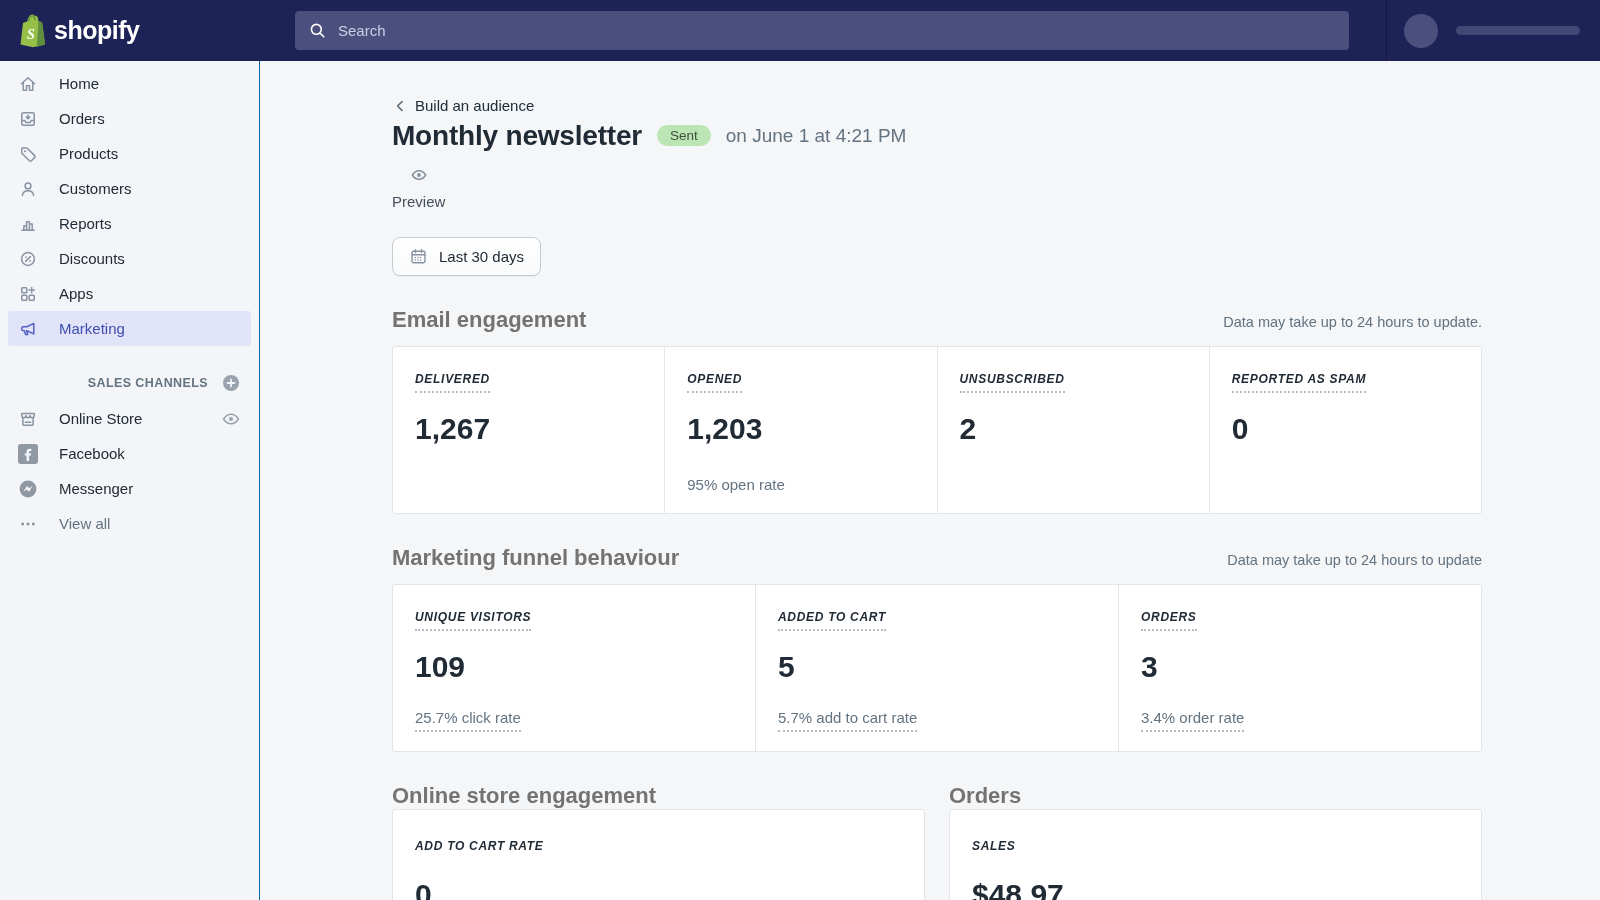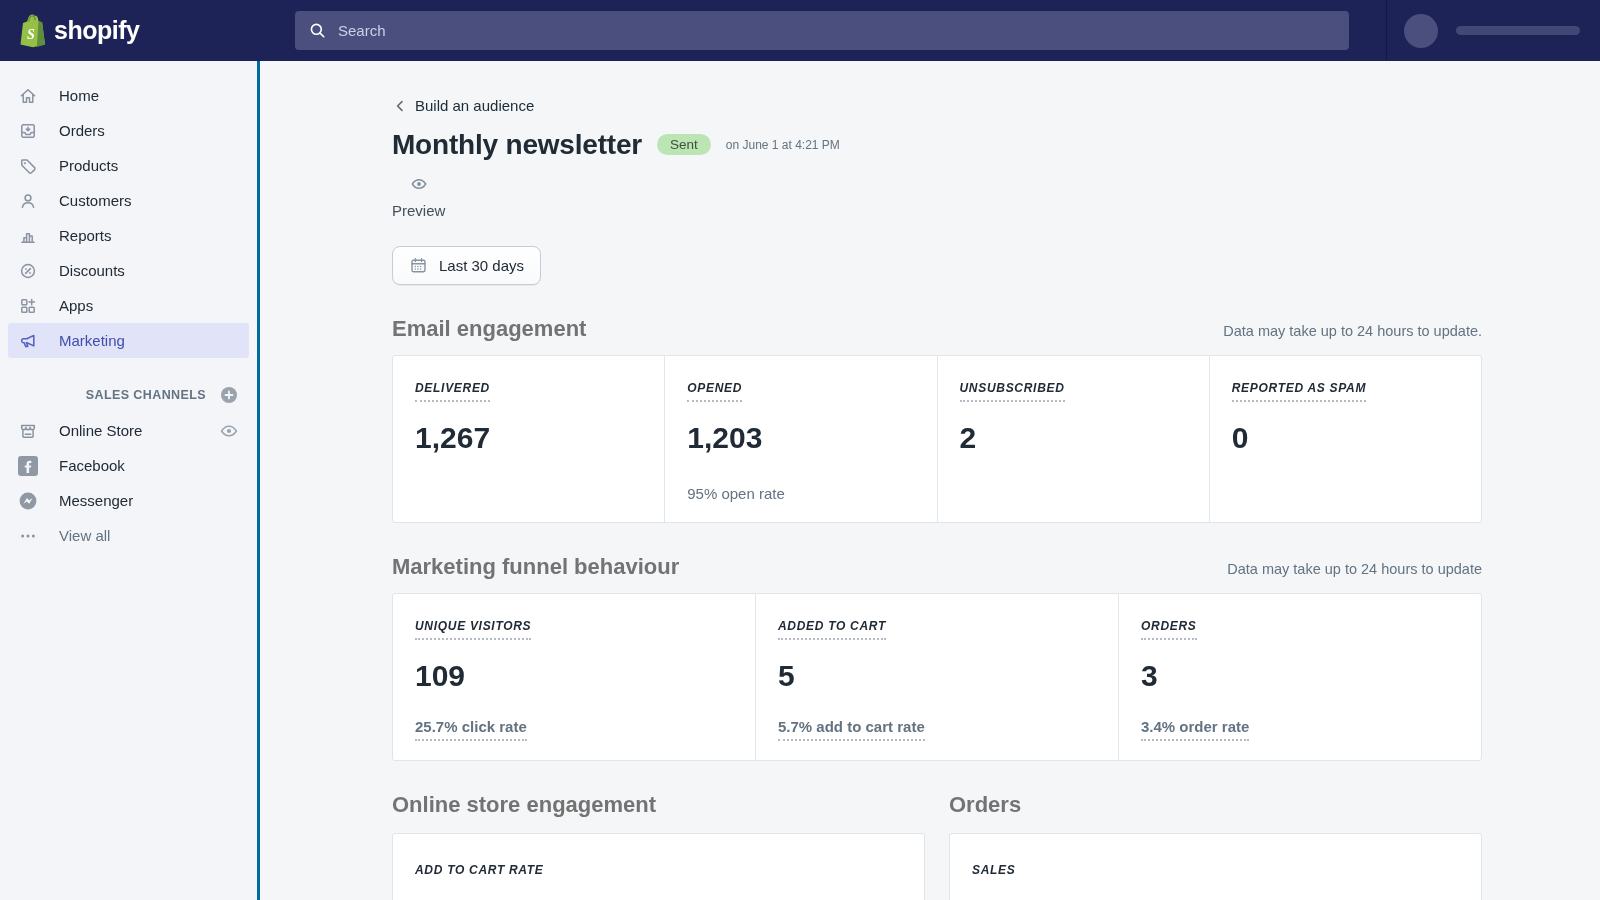--- a/index.html
+++ b/index.html
@@ -29,22 +29,22 @@
   .topbar-right {
     position: absolute; right: 0; top: 0; height: 61px; width: 214px;
     border-left: 1px solid #13183d; display: flex; align-items: center; padding-left: 17px;
   }
   .avatar { width: 34px; height: 34px; border-radius: 50%; background: #4a4f7d; }
   .name-bar { width: 124px; height: 9px; border-radius: 4.5px; background: #424875; margin-left: 18px; }
 
   
   .shell { display: flex; height: 839px; }
   .sidebar {
-    width: 260px; min-width: 260px; background: #f4f5f8; border-right: 3px solid #0369a1;
-    padding-top: 17px;
+    width: 260px; min-width: 260px; background: #f4f5f8; border-right: 1px solid #0369a1;
+    padding-top: 5px;
   }
   .main { flex: 1; padding: 0 118px 0 132px; }
 
   
   .nav-item {
     display: flex; align-items: center; height: 35px; margin: 0 8px; padding: 0 10px;
     border-radius: 3px; font-size: 15px; color: #212b36; cursor: pointer;
   }
   .nav-item .ic { width: 20px; height: 20px; margin-right: 21px; color: #8a93a2; display: flex; }
   .nav-item.active { background: #e1e3f8; color: #3f4eae; }
@@ -59,27 +59,27 @@
   .nav-item .trail { margin-left: auto; }
   .nav-item .brand-ic { color: #8f98a3; }
   .view-all { color: #637381; }
 
   
   .breadcrumb {
     margin-top: 36px; display: inline-flex; align-items: center; gap: 7px;
     font-size: 15px; color: #202e3a; cursor: pointer;
   }
   .breadcrumb .ic { width: 16px; height: 16px; color: #5f6c77; display: flex; }
-  .title-row { margin-top: 11px; display: flex; align-items: center; }
+  .title-row { margin-top: 2px; display: flex; align-items: center; }
   h1 { font-size: 28px; font-weight: 700; color: #212b36; letter-spacing: -0.2px; }
   .badge {
     margin-left: 15px; background: #bbe5b3; color: #414f3e; font-size: 13.5px;
     padding: 3px 13px; border-radius: 12px;
   }
-  .sent-time { margin-left: 15px; font-size: 12px; color: #637381; }
+  .sent-time { margin-left: 15px; font-size: 19px; color: #637381; }
   .preview-row {
     margin-top: 14px; display: inline-flex; align-items: center; gap: 9px;
     font-size: 15px; color: #454f5b; cursor: pointer; flex-direction: column;
   }
   .preview-row .ic { width: 18px; height: 18px; color: #828f9c; display: flex; }
   .date-btn {
     margin-top: 27px; display: inline-flex; align-items: center; gap: 11px;
     padding: 9px 16px; font-size: 15px; color: #212b36;
     background: linear-gradient(#ffffff, #f9fafb);
     border: 1px solid #c4ccd4; border-radius: 8px; cursor: pointer;
@@ -101,24 +101,24 @@
   .metric-cell { flex: 1; padding: 25px 24px 19px 22px; display: flex; flex-direction: column; }
   .metric-cell + .metric-cell { border-left: 1px solid #e4e7ea; }
   .metric-label {
     font-size: 12px; font-weight: 700; color: #212b36; letter-spacing: 0.7px;
     align-self: flex-start;
     font-style: italic;
   }
   .u-dot { border-bottom: 2px dotted #b3bcc5; padding-bottom: 5px; }
   .metric-value { font-size: 30px; font-weight: 700; color: #212b36; margin-top: 19px; }
   .metric-sub { margin-top: auto; font-size: 15px; color: #637381; align-self: flex-start; min-height: 18px; }
-  .metric-sub.u-dot { padding-bottom: 4px; font-weight: bold; }
+  .metric-sub.u-dot { padding-bottom: 4px; }
 
   .bottom-grid { display: grid; grid-template-columns: 1fr 1fr; gap: 24px; margin-top: 31px; }
-  .bottom-col .sec-title { display: block; margin-bottom: 15px; }
+  .bottom-col .sec-title { display: block; }
   .bottom-card {
     background: #fff; border: 1px solid #e1e5e9; border-radius: 3px;
     height: 190px; padding: 26px 24px 0 22px;
   }
   .bottom-card .metric-value { margin-top: 24px; }
 
   svg { display: block; }
 </style>
 </head>
 <body>

